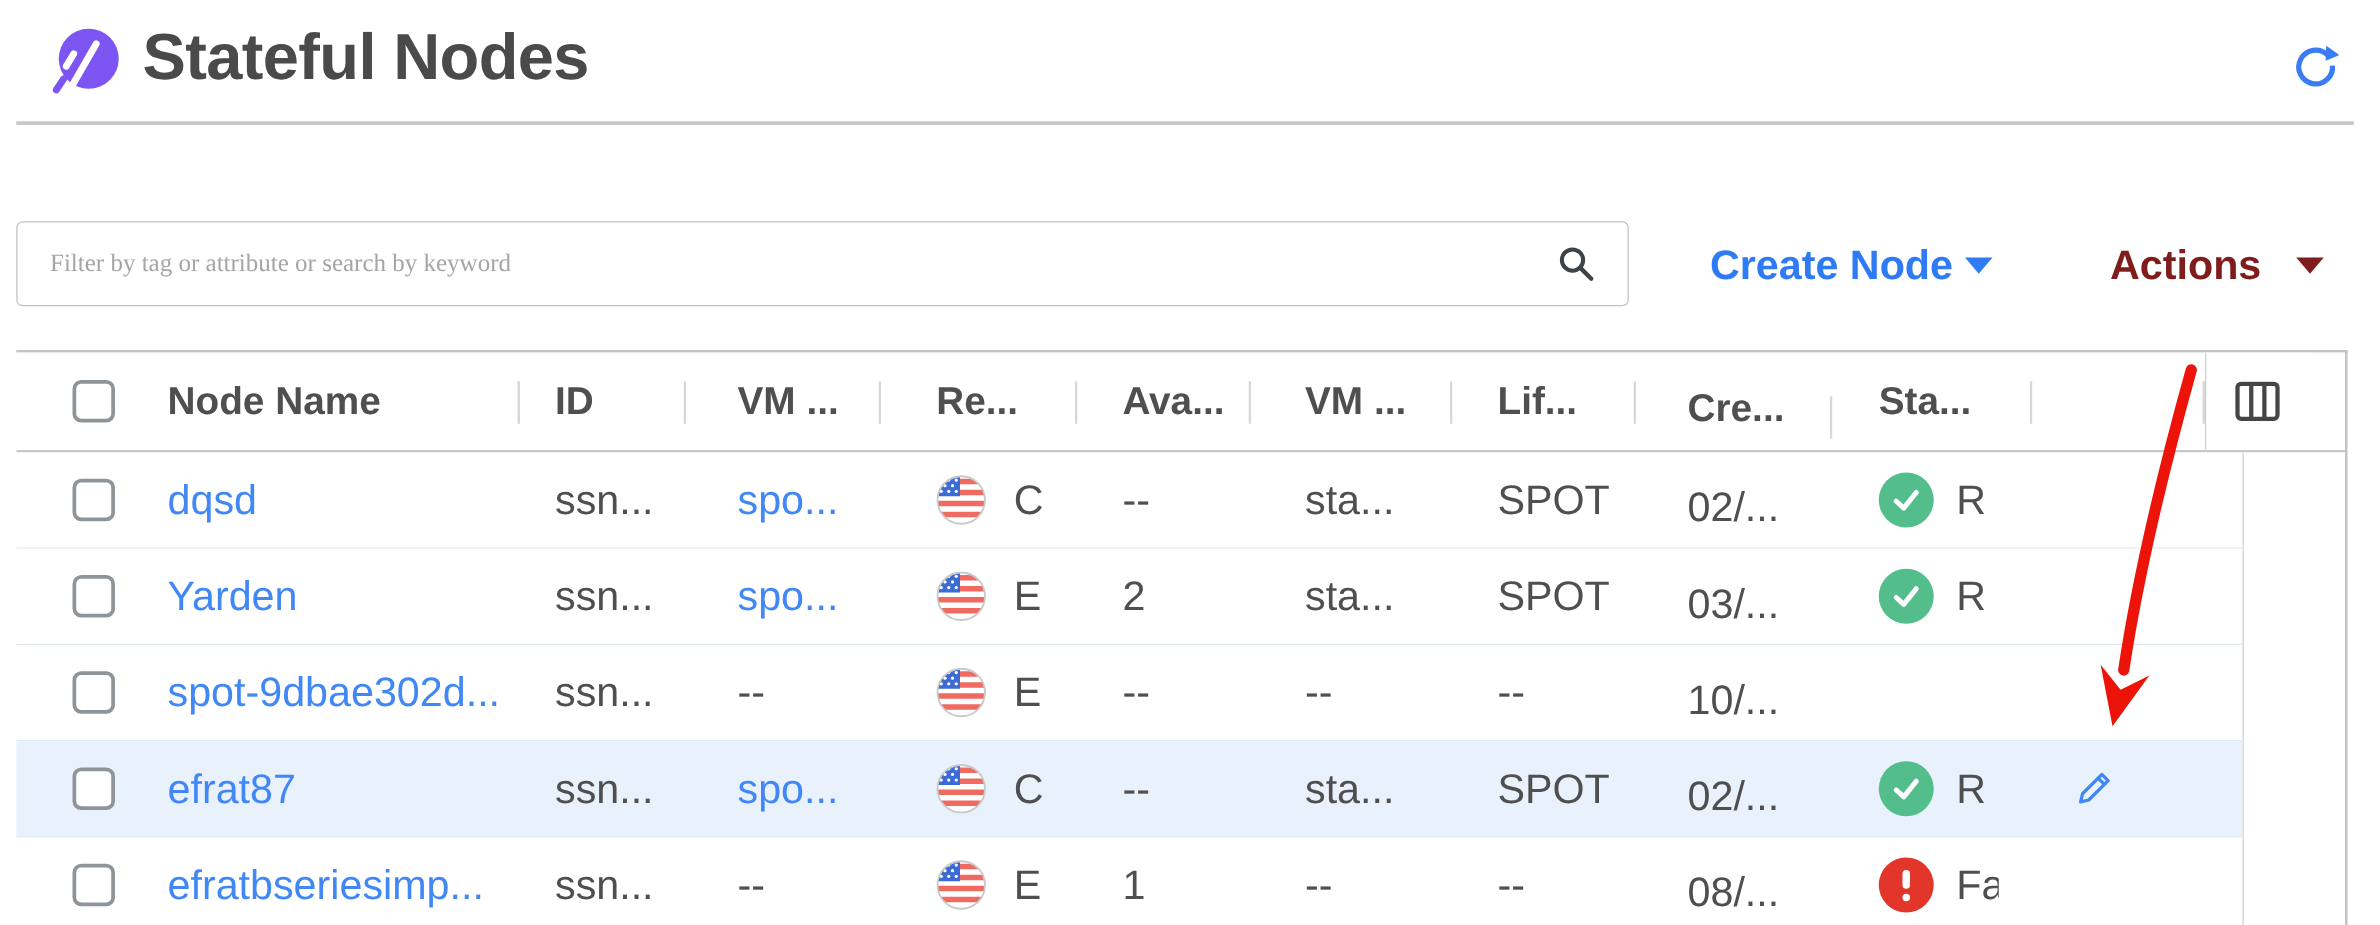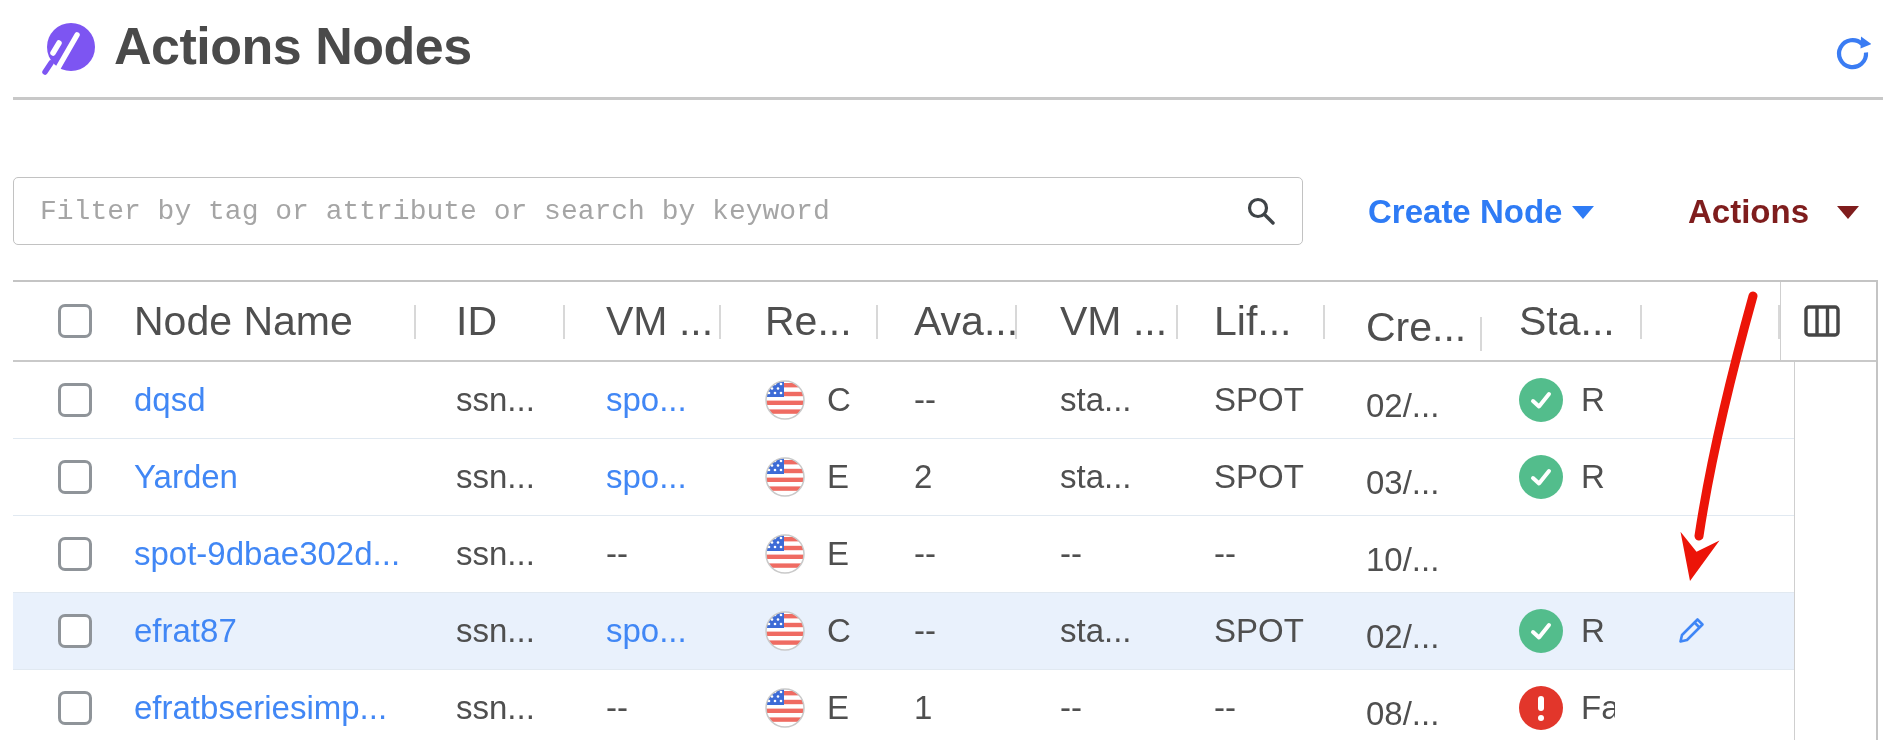--- a/index.html
+++ b/index.html
@@ -12,46 +12,46 @@
   .page-title { position:absolute; left:114px; top:16px; font-size:52px; font-weight:700;
     color:#4a4a4a; letter-spacing:-0.5px; }
   .refresh-btn { position:absolute; left:1832px; top:34px; width:40px; height:40px;
     background:none; border:none; cursor:pointer; }
   .header-divider { position:absolute; left:13px; top:97px; width:1870px; height:3px;
     background:#c8c8c8; }
 
   
   .filter-wrap { position:absolute; left:13px; top:177px; width:1290px; height:68px; }
   .filter-input { width:100%; height:100%; border:1.5px solid #c2c2c2; border-radius:5px;
-    font-family:Liberation Mono, monospace; font-size:28px; color:#4f4f4f;
+    font-family:Liberation Serif, serif; font-size:20px; color:#4f4f4f;
     padding:0 70px 0 26px; outline:none; }
   .filter-input::placeholder { color:#a5a5a5; }
   .search-icon { position:absolute; right:26px; top:18px; width:32px; height:32px; }
 
   .dd-btn { position:absolute; top:188px; height:48px; display:flex; align-items:center;
     background:none; border:none; cursor:pointer; font-family:"Liberation Sans", sans-serif;
     font-size:33px; font-weight:700; }
   .create-node-btn { left:1368px; color:var(--accent,#2e7bf5); gap:10px; }
   .actions-btn { left:1688px; color:#7f1d1d; gap:28px; }
   .caret { width:0; height:0; border-left:11px solid transparent;
     border-right:11px solid transparent; border-top:13px solid currentColor; }
 
   
   .table { position:absolute; left:13px; top:280px; width:1865px; height:460px;
     border-top:2px solid #c4c4c4; border-right:2px solid #c4c4c4; overflow:hidden; }
   .thead { display:flex; height:80px; border-bottom:2px solid #c9c9c9; background:#fff; }
-  .th { position:relative; display:flex; align-items:center; font-size:41px; font-weight:400;
+  .th { position:relative; display:flex; align-items:center; font-size:31px; font-weight:700;
     color:#4f4f4f; white-space:nowrap; overflow:hidden; }
   .th.sep::after { content:''; position:absolute; right:0; top:23px; width:2px; height:34px;
     background:#d8d8d8; }
   .cell { display:flex; align-items:center; font-size:33px; color:#4f4f4f;
     white-space:nowrap; overflow:hidden; }
 
   .col-check{width:97px;} .col-name{width:306px;padding-left:24px;}
-  .col-id{width:149px;padding-left:40px;} .col-vm{width:156px;padding-left:41px;}
+  .col-id{width:133px;padding-left:28px;} .col-vm{width:156px;padding-left:41px;}
   .col-region{width:157px;padding-left:44px;} .col-az{width:139px;padding-left:36px;}
   .col-vmname{width:161px;padding-left:43px;} .col-lifecycle{width:147px;padding-left:36px;}
   .col-created{width:157px;padding-left:41px;margin-top:12px;} .col-status{width:160px;padding-left:37px;}
   .col-actions{width:138px;padding-left:33px;}
 
   .pin-head { width:82px; border-left:1px solid #cfcfcf; display:flex; align-items:center;
     justify-content:center; background:#fff; }
   .pin-cell { width:82px; border-left:1px solid #cfcfcf; background:#fff; }
 
   .trow { display:flex; height:77px; }
@@ -90,21 +90,21 @@
 <body>
 
 <div class="page">
 
   <svg class="app-logo" viewBox="0 0 54 54">
     <circle cx="29" cy="25" r="24" fill="#7d55f2"></circle>
     <line x1="16" y1="46" x2="35" y2="13" stroke="#fff" stroke-width="5.5" stroke-linecap="round"></line>
     <line x1="11" y1="31" x2="17" y2="21" stroke="#fff" stroke-width="5.5" stroke-linecap="round"></line>
     <line x1="3" y1="50" x2="9" y2="41" stroke="#7d55f2" stroke-width="5.5" stroke-linecap="round"></line>
   </svg>
-  <h1 class="page-title">Actions Nodes</h1>
+  <h1 class="page-title">Stateful Nodes</h1>
   <button class="refresh-btn">
     <svg viewBox="0 0 38 38" width="38" height="38">
       <path d="M29 10 A13.5 13.5 0 1 0 33 18.5" fill="none" stroke="#3a7cf3" stroke-width="4.2"></path>
       <polygon points="28,2.5 38.5,10 27.5,14.5" fill="#3a7cf3"></polygon>
     </svg>
   </button>
   <div class="header-divider"></div>
 
   <div class="filter-wrap">
     <input class="filter-input" type="text" placeholder="Filter by tag or attribute or search by keyword" style="">

